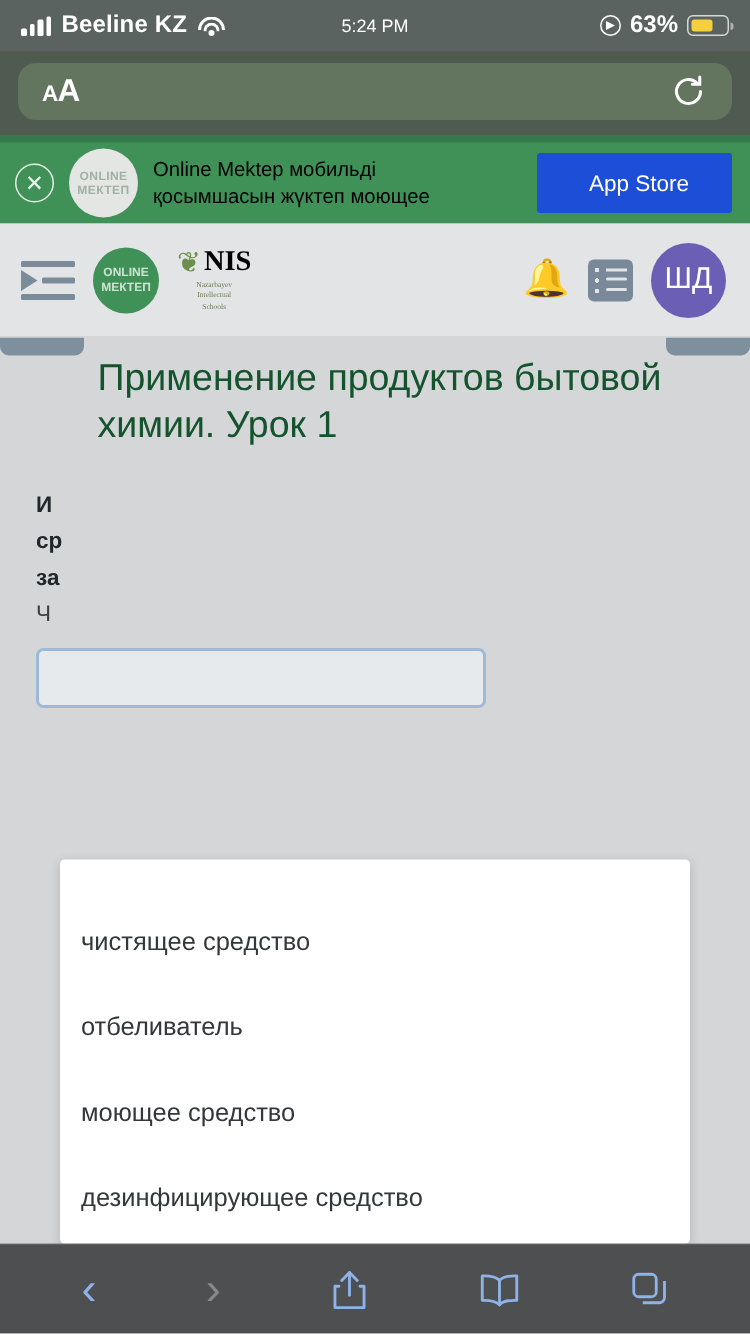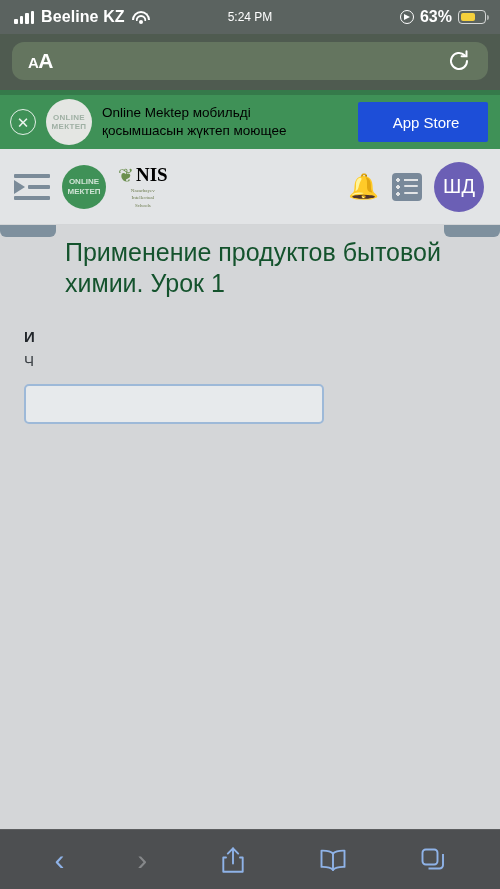--- a/index.html
+++ b/index.html
@@ -361,24 +361,32 @@
   </div>
 
   <div class="content">
     <div class="tab-stub left"></div>
     <div class="tab-stub right"></div>
 
     <div class="page-title">Применение продуктов бытовой химии. Урок 1</div>
 
     <div class="question">
       <div><span class="strong">И</span></div>
+      <div><span class="strong">ср</span></div>
+      <div><span class="strong">за</span></div>
       <div><span>Ч</span></div>
       <div class="answer-select"></div>
     </div>
 
+    <div class="dropdown">
+      <div class="dd-option">чистящее средство</div>
+      <div class="dd-option">отбеливатель</div>
+      <div class="dd-option">моющее средство</div>
+      <div class="dd-option">дезинфицирующее средство</div>
+    </div>
 
   </div>
 
   <div class="toolbar">
     <div class="tb-btn">
         <span class="chev">‹</span>
       </div>
     <div class="tb-btn disabled">
         <span class="chev">›</span>
       </div>

